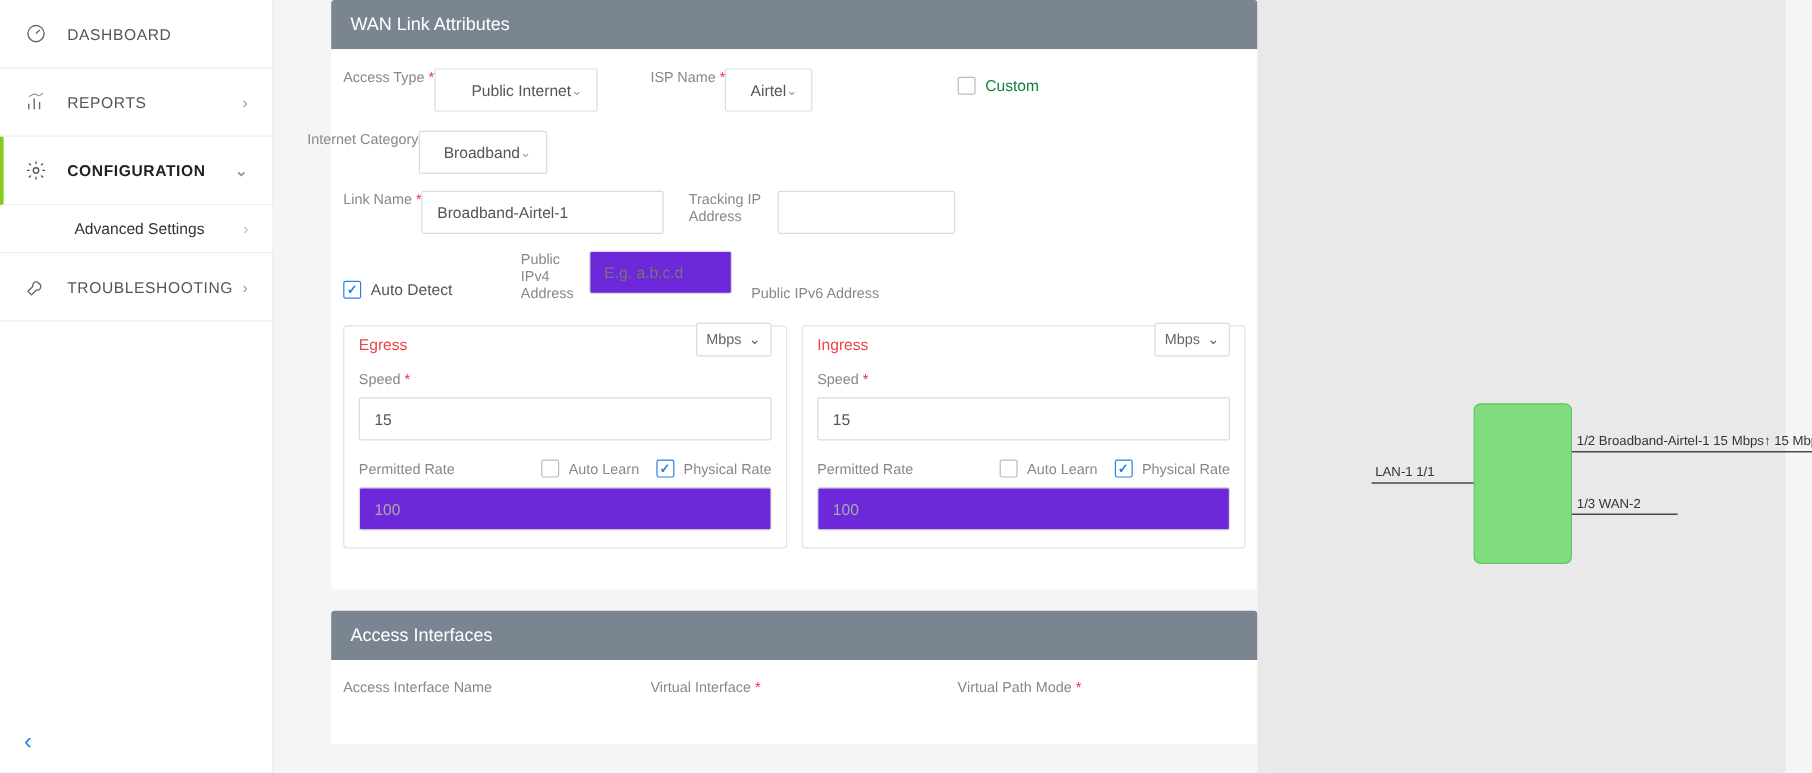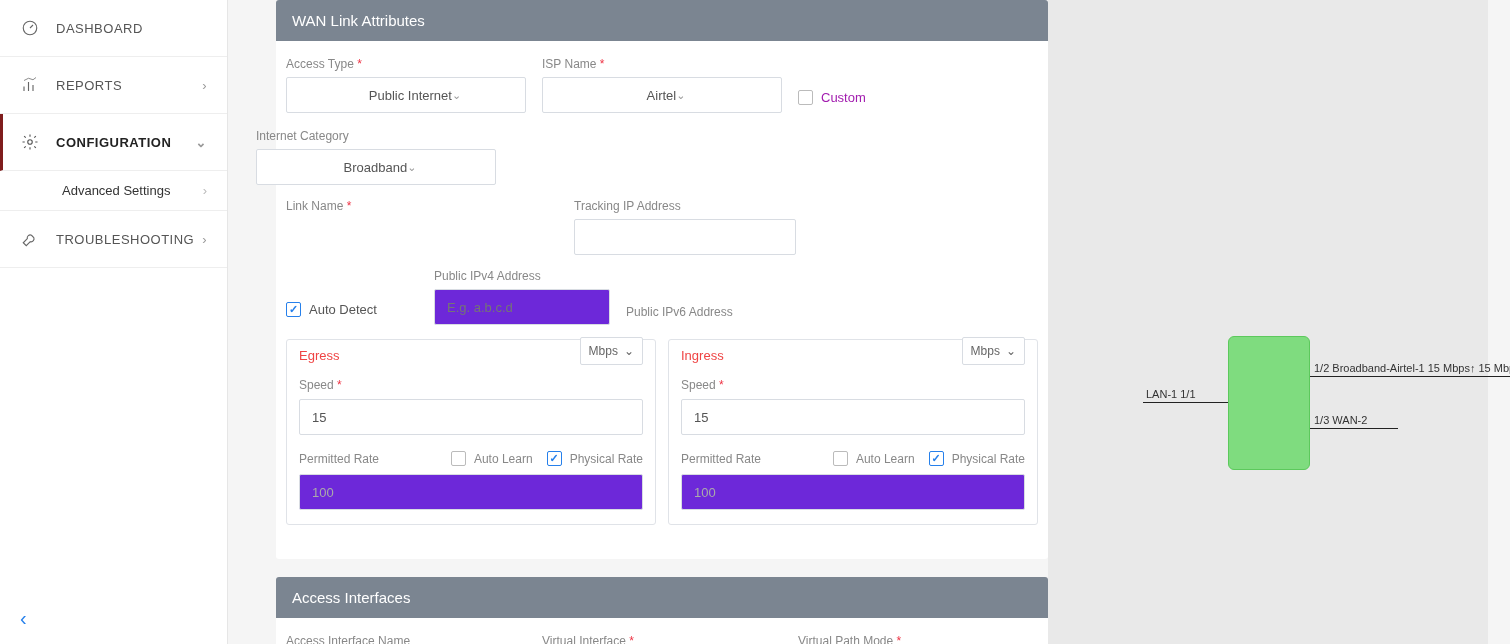--- a/index.html
+++ b/index.html
@@ -1,32 +1,32 @@
 <!DOCTYPE html>
 <html><head>
 <meta charset="utf-8">
 <style>
 *{box-sizing:border-box;margin:0;padding:0;font-family:-apple-system,BlinkMacSystemFont,"Segoe UI",Arial,sans-serif}
 body{background:#f5f5f5;width:1510px;height:644px;overflow:hidden;display:flex}
 .sidebar{width:228px;background:#fff;border-right:1px solid #e6e6e6;display:flex;flex-direction:column}
 .nav-item{display:flex;align-items:center;padding:18px 20px;color:#555;font-size:13px;font-weight:500;letter-spacing:.5px;cursor:pointer;border-bottom:1px solid #eee}
-.nav-item.active{border-left:3px solid #7f1d1d;padding-left:17px;color:#222;font-weight:600}
+.nav-item.active{border-left:3px solid #84cc16;padding-left:17px;color:#222;font-weight:600}
 .nav-item .icon{width:20px;height:20px;margin-right:16px;display:flex;align-items:center;justify-content:center}
 .nav-item .chev{margin-left:auto;color:#999}
 .sub-items{background:#fff}
 .sub-item{padding:12px 20px 12px 62px;color:#333;font-size:13px;cursor:pointer;display:flex;align-items:center}
 .sub-item.selected{background:#f0f2f5;color:#333}
 .sub-item .chev{margin-left:auto;color:#bbb}
 .collapse-btn{margin-top:auto;padding:14px 20px;color:#2680eb;font-size:20px;cursor:pointer}
 .main{flex:1;display:flex;overflow:hidden}
 .form-area{flex:1;padding:0 0 0 48px;overflow-y:auto;max-width:820px}
 .section-header{background:#7b8591;color:#fff;padding:12px 16px;font-size:15px;border-radius:3px 3px 0 0;margin-top:0}
 .section-body{background:#fff;padding:16px 10px 20px;border-radius:0 0 3px 3px;margin-bottom:18px}
 .row{display:flex;gap:16px;margin-bottom:14px;flex-wrap:wrap}
-.field{display:flex;flex-direction:column}
+.field{display:flex;flex-direction:row}
 .label{font-size:12px;color:#888;margin-bottom:6px}
 .req::after{content:" *";color:#e34;font-size:12px}
 .select,.input{height:36px;border:1px solid #d8dce2;border-radius:2px;background:#fff;padding:0 12px;font-size:13px;color:#555;display:flex;align-items:center;position:relative}
 .select{cursor:pointer;justify-content:center}
 .select .caret{color:#999;font-size:11px}
 .input input{border:none;outline:none;width:100%;height:100%;font-size:13px;color:#555;background:transparent}
 .input.disabled,.select.disabled{background:#6d28d9;color:#aaa}
 .input.disabled input{color:#aaa}
 .checkbox{display:flex;align-items:center;gap:8px;font-size:13px;color:#555;cursor:pointer}
 .cb{width:15px;height:15px;border:1px solid #bbb;border-radius:2px;display:flex;align-items:center;justify-content:center;background:#fff}
@@ -111,35 +111,38 @@
         <div class="field" style="width:240px">
           <span class="label req">ISP Name</span>
           <div class="select">
               <span style="padding-left:8px">Airtel</span>
               <span class="caret">⌄</span>
             </div>
         </div>
         <div class="field" style="justify-content:flex-end;padding-bottom:8px">
           <label class="checkbox">
               <span class="cb"></span>
-              <span style="color:#a21caf">Custom</span>
+              <span style="color:#15803d">Custom</span>
             </label>
         </div>
         <div class="field" style="width:240px;margin-left:-30px">
           <span class="label">Internet Category</span>
           <div class="select">
               <span style="padding-left:8px">Broadband</span>
               <span class="caret">⌄</span>
             </div>
         </div>
       </div>
 
       <div class="row">
         <div class="field" style="width:272px">
           <span class="label req">Link Name</span>
+          <div class="input">
+              <input value="Broadband-Airtel-1" style="">
+            </div>
         </div>
         <div class="field" style="width:222px">
           <span class="label">Tracking IP Address</span>
           <div class="input">
               <input value="" style="">
             </div>
         </div>
       </div>
 
       <div class="row" style="align-items:flex-end">

